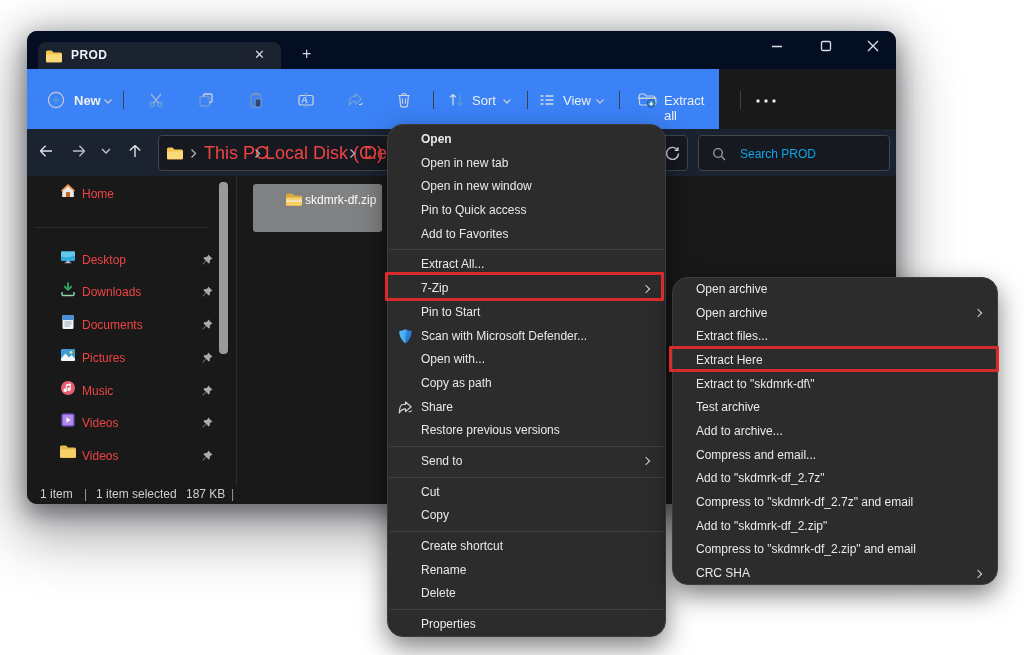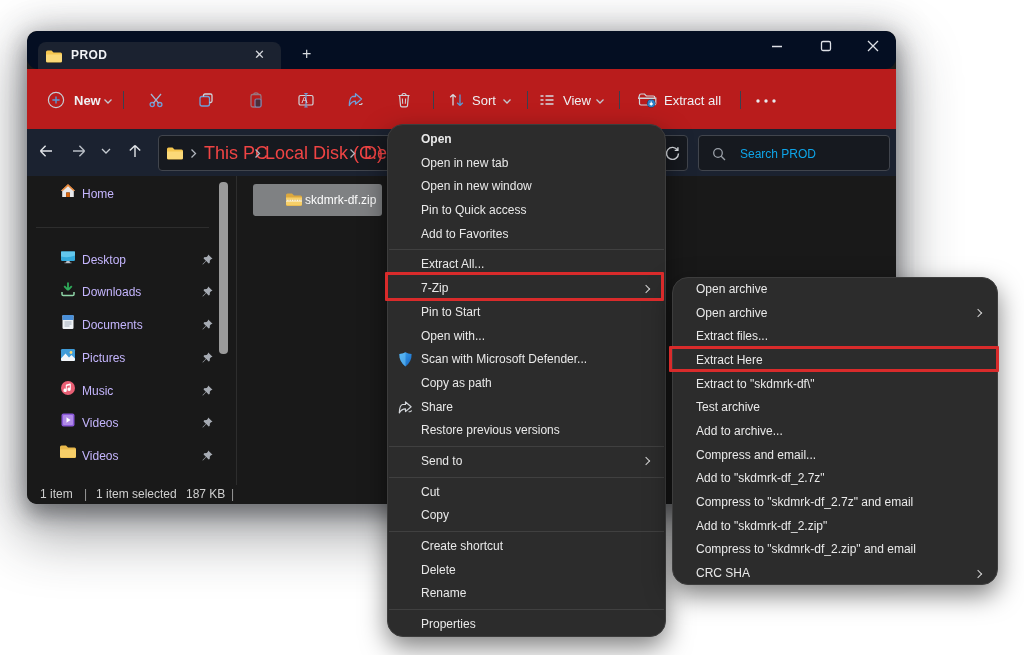--- a/index.html
+++ b/index.html
@@ -5,53 +5,53 @@
   * { margin:0; padding:0; box-sizing:border-box; }
   html,body { width:1024px; height:655px; overflow:hidden; background:#fff; }
   body { font-family:"Liberation Sans", sans-serif; }
   #stage { position:absolute; left:0; top:0; width:1024px; height:655px; background:#fff; }
 
   
   #win { position:absolute; left:27px; top:31px; width:869px; height:473px;
          border-radius:10px; background:#191919; overflow:hidden;
          box-shadow: 0 10px 20px rgba(30,32,36,.38), 0 26px 55px 8px rgba(40,42,48,.38), 0 0 34px 4px rgba(64,66,72,.26); }
 
-  #titlebar { position:absolute; left:0; top:0; width:869px; height:38px; background:#040e22;border-radius:11px; }
+  #titlebar { position:absolute; left:0; top:0; width:869px; height:38px; background:#040e22; }
   #tab { position:absolute; left:11px; top:11px; width:243px; height:27px; background:#1b2230;
          border-radius:8px 8px 0 0; }
   #tab .fico { position:absolute; left:8px; top:7px; }
   #tab .tlabel { position:absolute; left:33px; top:6px; font-size:12px; font-weight:bold; color:#f0f2f5; letter-spacing:.4px; }
   #tab .tclose { position:absolute; left:216px; top:5px; font-size:13px; color:#d6d9de; }
   #newtab { position:absolute; left:275px; top:14px; font-size:16px; color:#d6d9de; font-weight:400;}
   .wc { position:absolute; top:0; height:38px; width:46px; color:#dde0e6; text-align:center; }
   #wmin  { left:727px; } #wmax { left:776px; } #wcls { left:823px; }
 
-  #toolbar { position:absolute; left:0; top:38px; width:869px; height:60px; background:#b91c1c; }
+  #toolbar { position:absolute; left:0; top:38px; width:692px; height:60px; background:#3b82f6; }
   #toolbar .vsep { position:absolute; top:22px; width:1px; height:18px; background:#394150; }
   .ticon { position:absolute; top:22px; }
   .tbtxt { position:absolute; top:24px; font-size:13px; color:#eef0f3; }
 
   #addr { position:absolute; left:0; top:98px; width:869px; height:47px; background:#1b2230; }
   .navi { position:absolute; top:13px; }
   .box  { position:absolute; top:5.5px; height:36px; background:#16191f; border:1px solid #41454d; border-radius:4px; }
   #crumbbox { left:131px; width:498px; }
   #refreshbox { left:630px; width:31px; border-radius:0 4px 4px 0;}
   #searchbox { left:671px; width:192px; }
   .crumbtxt { position:absolute; top:7px; font-size:18px; color:#ef4444; }
 
   #content { position:absolute; left:0; top:145px; width:869px; height:309px; background:#191919; }
   #vdiv { position:absolute; left:209px; top:0px; width:1px; height:309px; background:#2d2d2d; }
   #sbar { position:absolute; left:192px; top:6px; width:9px; height:172px; background:#9a9a9a; border-radius:4px; }
   .sitem { position:absolute; left:0; width:200px; height:24px; }
   .sico  { position:absolute; left:33px; top:0px; }
-  .stxt  { position:absolute; left:55px; top:4px; font-size:12px; color:#c4b5fd; }
+  .stxt  { position:absolute; left:55px; top:4px; font-size:12px; color:#ef4444; }
   .pin   { position:absolute; left:173px; top:4px; }
   #hsep  { position:absolute; left:9px; top:51px; width:173px; height:1px; background:#2d2d2d; }
 
-  #fsel { position:absolute; left:226px; top:8px; width:129px; height:32px; background:#7f8183; border-radius:3px; }
+  #fsel { position:absolute; left:226px; top:8px; width:129px; height:48px; background:#7f8183; border-radius:3px; }
   #fsel .ztxt { position:absolute; left:52px; top:9px; font-size:12px; color:#fdfdfd; }
 
   #status { position:absolute; left:0; top:454px; width:869px; height:19px; background:#191919; }
   #status .st { position:absolute; top:2px; font-size:12px; color:#cfcfcf;text-align:right; }
 
   
   .menu { position:absolute; background:#2c2c2c; border:1px solid #3d3d3d; border-radius:16px;
           box-shadow:0 10px 26px rgba(0,0,0,.5); z-index:5; }
   #menu1 { left:387px; top:124px; width:279px; height:513px; padding-top:3px; }
   #menu2 { left:672px; top:277px; width:326px; height:308px; padding-top:0px; z-index:7; }
@@ -339,36 +339,36 @@
         <span class="t">Extract All...</span>
       </div>
     <div class="mi">
         <span class="t">7-Zip</span>
         <span class="arr"></span>
       </div>
     <div class="mi">
         <span class="t">Pin to Start</span>
       </div>
     <div class="mi">
-        <span class="t">Open with...</span>
-      </div>
-    <div class="mi">
       <svg class="ic" width="17" height="17" viewBox="0 0 17 17">
           <defs>
             <linearGradient id="sh" x1="0" y1="0" x2="1" y2="1">
               <stop offset="0" stop-color="#3fa9f5"></stop>
               <stop offset="1" stop-color="#1464c0"></stop>
             </linearGradient>
           </defs>
           <path d="M8.5 1.2 Q11 2.8 14.6 3.1 Q14.9 10.5 8.5 15.6 Q2.1 10.5 2.4 3.1 Q6 2.8 8.5 1.2 Z" fill="url(#sh)"></path>
           <path d="M8.5 1.2 Q6 2.8 2.4 3.1 Q2.1 10.5 8.5 15.6 Z" fill="#6ec6f7" opacity="0.55"></path>
         </svg>
       <span class="t">Scan with Microsoft Defender...</span>
     </div>
     <div class="mi">
+        <span class="t">Open with...</span>
+      </div>
+    <div class="mi">
         <span class="t">Copy as path</span>
       </div>
     <div class="mi">
       <svg class="ic" width="17" height="17" viewBox="0 0 17 17">
           <path d="M5.5 5.5 q-3 1-3.2 8.3 q2.6-4 6.2-3.9 v2.7 l5.6-4.8 -5.6-4.8 v2.5 z" fill="none" stroke="#d3d6da" stroke-width="1.2" stroke-linejoin="round"></path>
           <path d="M11.6 12.7 h1.3 q1.5 0 1.5-1.5" fill="none" stroke="#d3d6da" stroke-width="1.1"></path>
         </svg>
       <span class="t">Share</span>
     </div>
     <div class="mi">
@@ -384,24 +384,24 @@
         <span class="t">Cut</span>
       </div>
     <div class="mi">
         <span class="t">Copy</span>
       </div>
     <div class="msep"></div>
     <div class="mi">
         <span class="t">Create shortcut</span>
       </div>
     <div class="mi">
+        <span class="t">Rename</span>
+      </div>
+    <div class="mi">
         <span class="t">Delete</span>
-      </div>
-    <div class="mi">
-        <span class="t">Rename</span>
       </div>
     <div class="msep"></div>
     <div class="mi">
         <span class="t">Properties</span>
       </div>
   </div>
   <div class="menu m2" id="menu2">
     <div class="mi">
         <span class="t">Open archive</span>
       </div>

